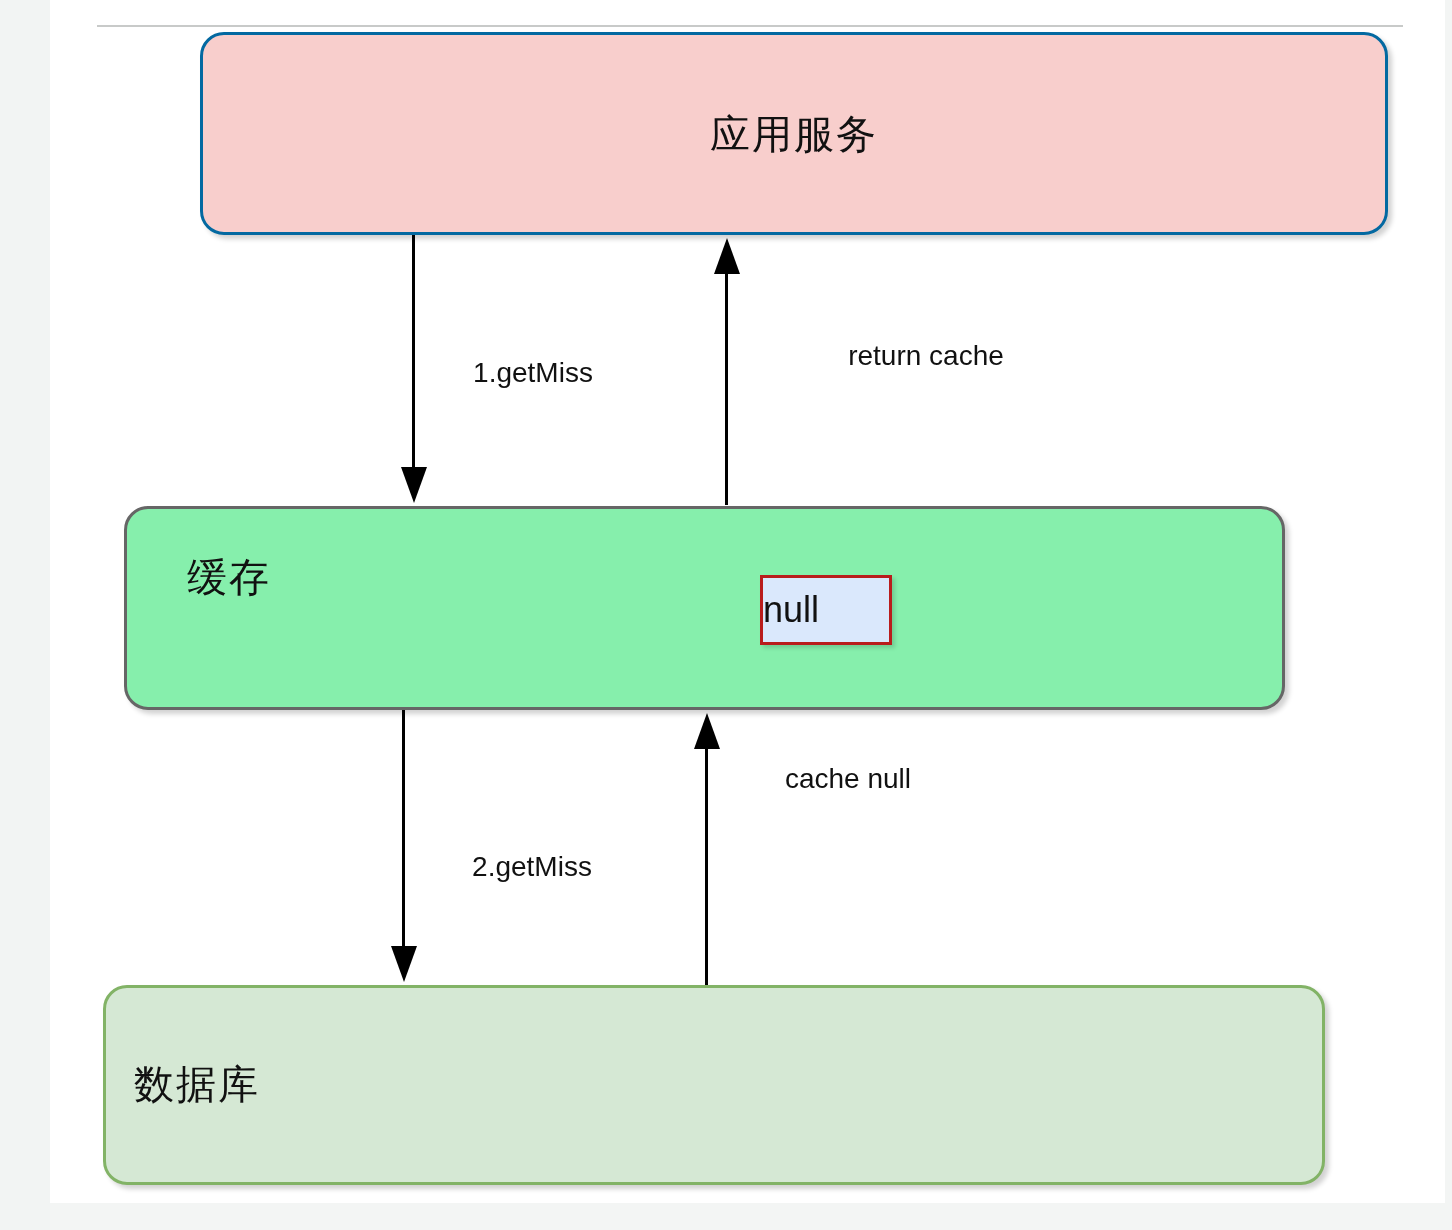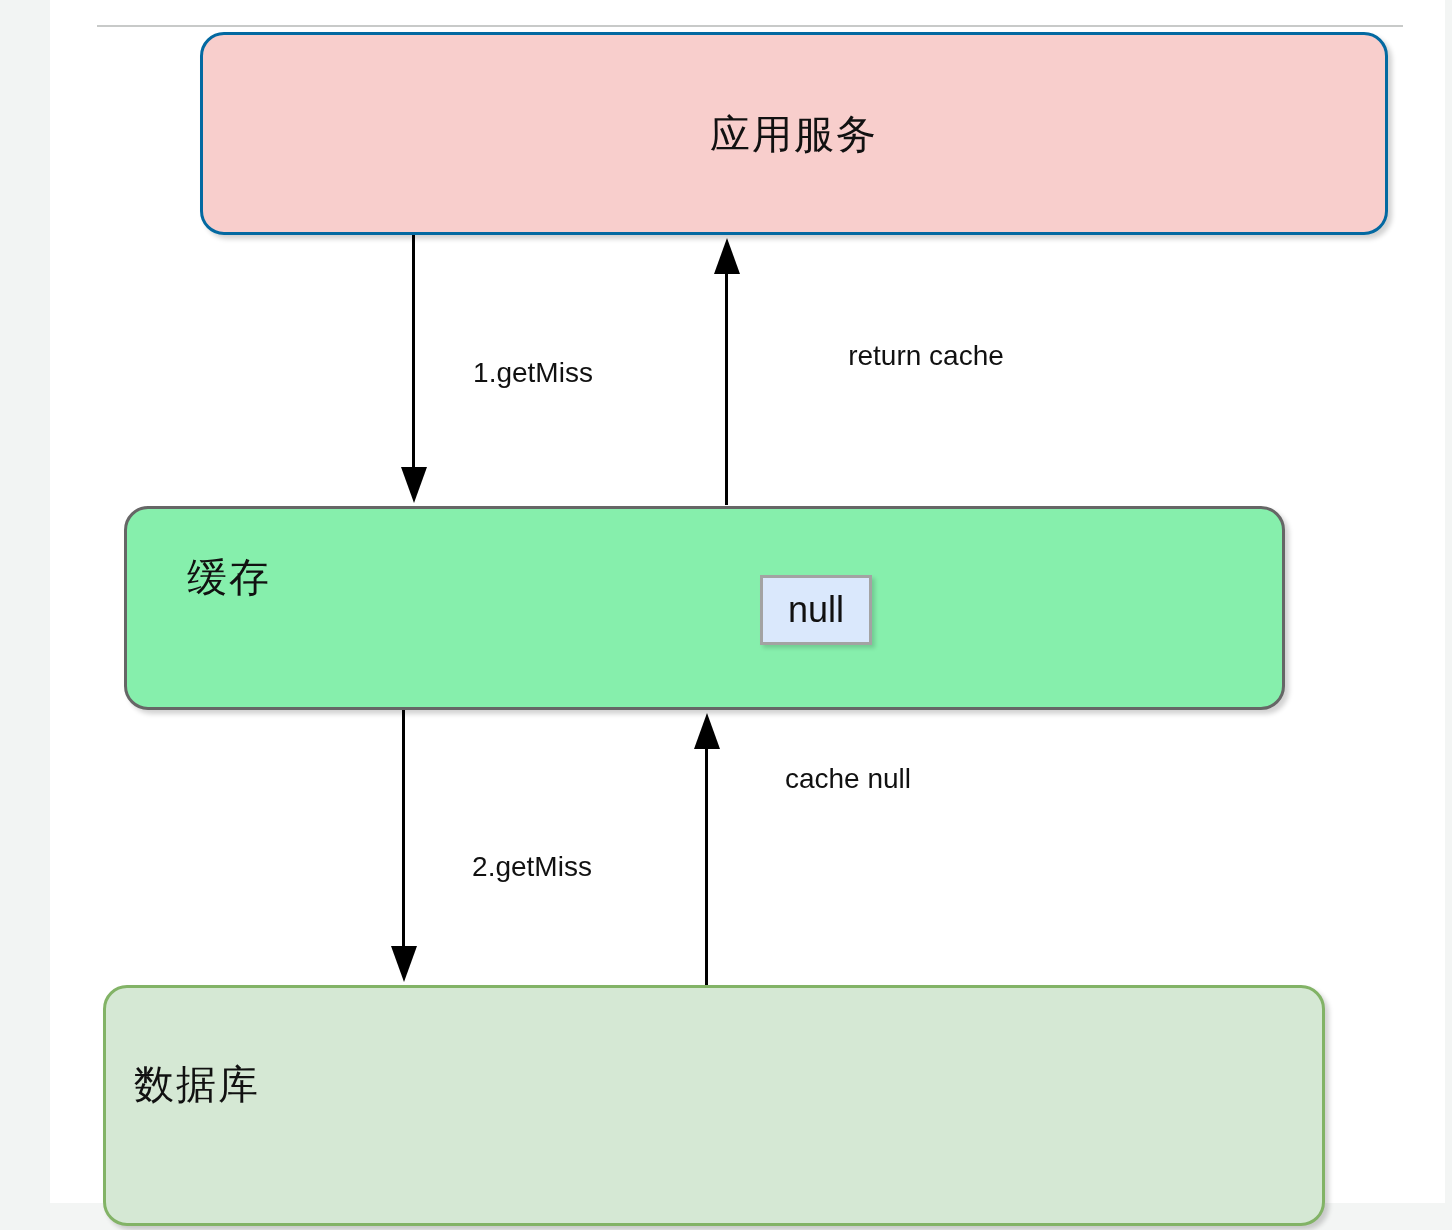--- a/index.html
+++ b/index.html
@@ -45,37 +45,37 @@
   .node-app {
     left: 200px; top: 32px; width: 1188px; height: 203px;
     background: #f8cecc; border: 3px solid #0369a1;
     justify-content: center;
   }
   .node-cache {
     left: 124px; top: 506px; width: 1161px; height: 204px;
     background: #86efac; border: 3px solid #666666;
   }
   .node-db {
-    left: 103px; top: 985px; width: 1222px; height: 241px;
+    left: 103px; top: 985px; width: 1222px; height: 200px;
     background: #d5e8d4; border: 3px solid #82b366; padding-left: 32px;
   }
   .node-label {
     font-size: 40px;
     line-height: 1;
     letter-spacing: 2px;
     white-space: nowrap;
   }
   .cache-label { position: absolute; left: 60px; top: 48px; }
   .db-label { position: absolute; left: 28px; top: 76px; }
   .null-box {
-    position: absolute; left: 633px; top: 66px; width: 112px; height: 70px;
+    position: absolute; left: 633px; top: 66px; width: 132px; height: 70px;
     box-sizing: border-box;
-    background: #dae8fc; border: 3px solid #a3a3a3;
+    background: #dae8fc; border: 3px solid #b91c1c;
     box-shadow: 3px 3px 4px rgba(0,0,0,0.15);
-    display: flex; align-items: center; justify-content: center;
+    display: flex; align-items: center; 
   }
   .null-box .node-label { font-size: 36px; letter-spacing: 0; }
   
   .edge-line {
     position: absolute; width: 3px; background: #000000;
   }
   .arrowhead {
     position: absolute; width: 0; height: 0;
   }
   .arrowhead.down {

